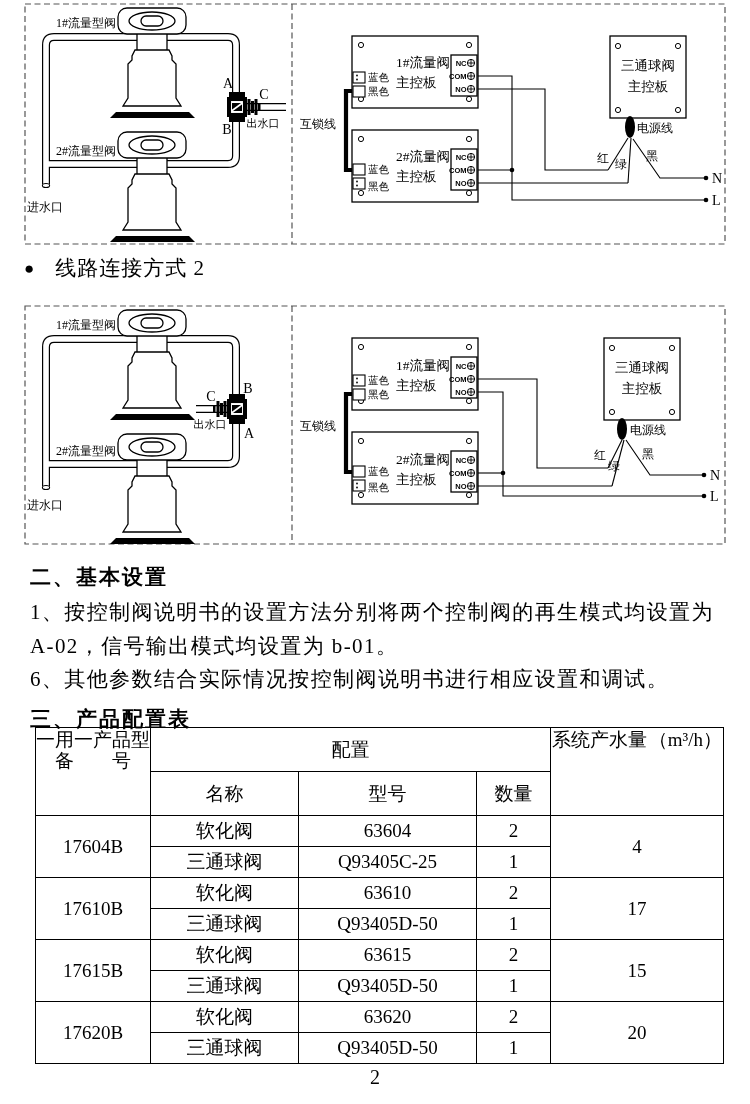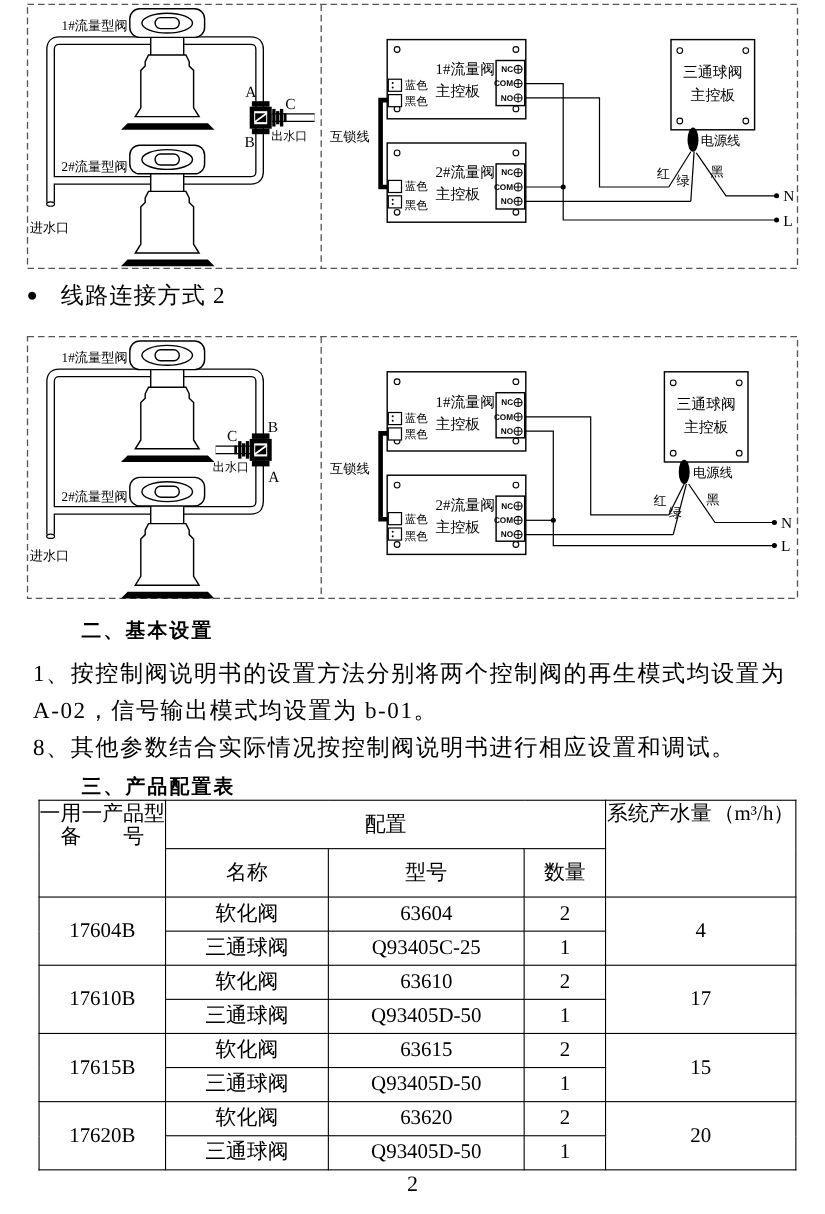--- a/index.html
+++ b/index.html
@@ -24,22 +24,22 @@
   .t14{font-size:14px;}
   .t12{font-size:12px;}
   .t11{font-size:11px;}
   .t10{font-size:10.5px;}
   .tb{font-size:13.5px;}
   .tt{font-size:7.5px;font-family:"Liberation Sans",sans-serif;font-weight:bold;}
   
   .bullet-line{left:24px;top:254px;font-size:21px;letter-spacing:1px;}
   .bullet-line .dot{font-size:17px;vertical-align:1px;}
   .bullet-line .lbl{margin-left:20px;}
-  .h2{left:30px;font-family:Liberation Mono, monospace;font-weight:bold;
-      font-size:18px;letter-spacing:2px;line-height:1;margin-left:44px;}
+  .h2{left:30px;font-family:Liberation Sans, sans-serif;font-weight:bold;
+      font-size:21px;letter-spacing:2px;line-height:1;}
   .body-line{left:30px;font-size:21px;letter-spacing:1.4px;line-height:1;white-space:nowrap;}
   
   .cfg-table{left:35px;top:727px;}
   table{border-collapse:collapse;table-layout:fixed;width:688px;}
   td{border:1.8px solid #000;text-align:center;vertical-align:middle;
      font-size:19px;padding:0;line-height:1.15;}
   tr.hr{height:44px;}
   tr.dr{height:31px;}
   .dual{display:flex;justify-content:space-around;height:86px;}
   .pagenum{left:0;top:1066px;width:750px;text-align:center;font-size:20px;}
@@ -307,21 +307,21 @@
     <text x="614" y="470" text-anchor="middle" class="t12">绿</text>
     <text x="648" y="458" text-anchor="middle" class="t12">黑</text>
     <text x="710" y="480" class="t14">N</text>
     <text x="710" y="501" class="t14">L</text>
   </g>
 </svg>
 
 <div class="abs h2" style="top:566px">二、基本设置</div>
 <div class="abs body-line" style="top:602px">1、按控制阀说明书的设置方法分别将两个控制阀的再生模式均设置为</div>
 <div class="abs body-line" style="top:636px">A-02，信号输出模式均设置为 b-01。</div>
-<div class="abs body-line" style="top:669px">8、其他参数结合实际情况按控制阀说明书进行相应设置和调试。</div>
+<div class="abs body-line" style="top:669px">6、其他参数结合实际情况按控制阀说明书进行相应设置和调试。</div>
 <div class="abs h2" style="top:708px">三、产品配置表</div>
 
 <div class="abs cfg-table">
   <table>
     <colgroup>
         <col style="width:115px">
         <col style="width:148px">
         <col style="width:178px">
         <col style="width:74px">
         <col style="width:173px">

